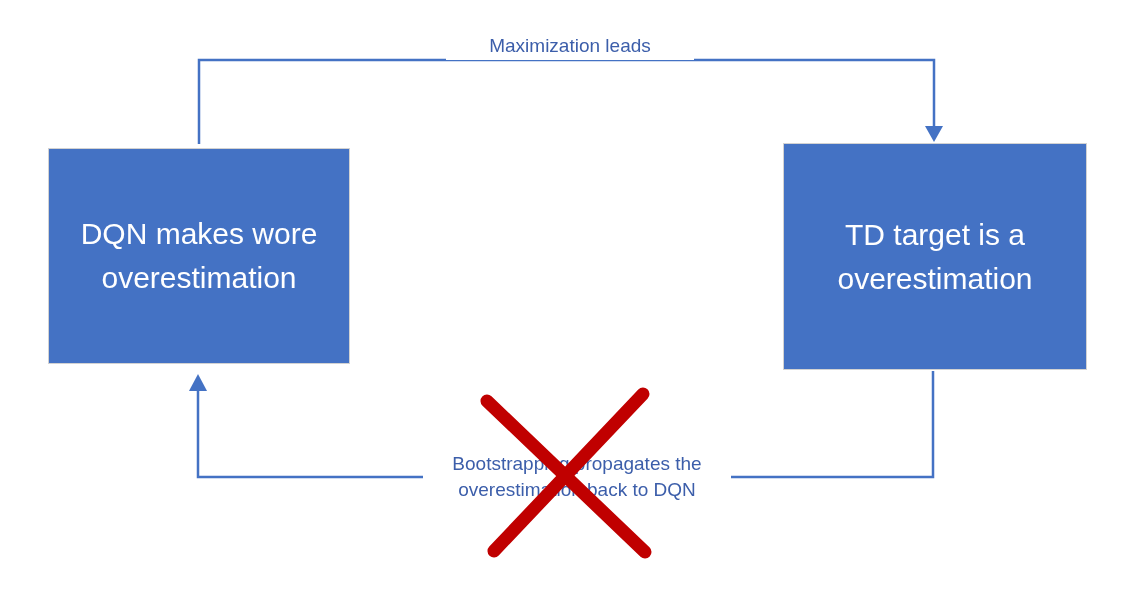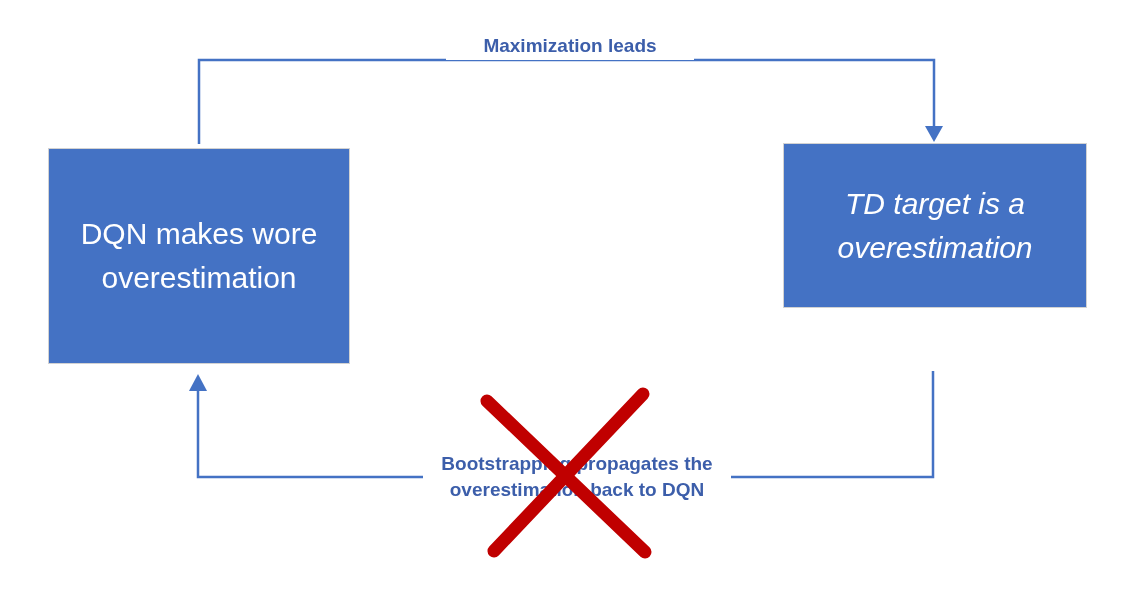--- a/index.html
+++ b/index.html
@@ -56,22 +56,21 @@
   .box-left {
     left: 48px;
     top: 148px;
     width: 302px;
     height: 216px;
   }
   .box-right {
     left: 783px;
     top: 143px;
     width: 304px;
-    height: 165px;
-    font-style: italic;
+    height: 227px;
   }
   .box .line {
     white-space: nowrap;
   }
   .conn-label {
     position: absolute;
     background: var(--background, #ffffff);
     color: var(--label-text, #3C5EAA);
     font-size: 19px;
     line-height: 26px;
@@ -84,21 +83,20 @@
     top: 32px;
     width: 240px;
   }
   .label-bottom {
     left: 423px;
     top: 450px;
     width: 300px;
   }
   .conn-label .line {
     white-space: nowrap;
-    font-weight: bold;
   }
   .svg-connectors { z-index: 1; }
   .svg-cross { z-index: 3; }
 </style>
 </head>
 <body>
 
 <div class="canvas">
 
   <svg class="layer svg-connectors" viewBox="0 0 1134 594" xmlns="http://www.w3.org/2000/svg">

